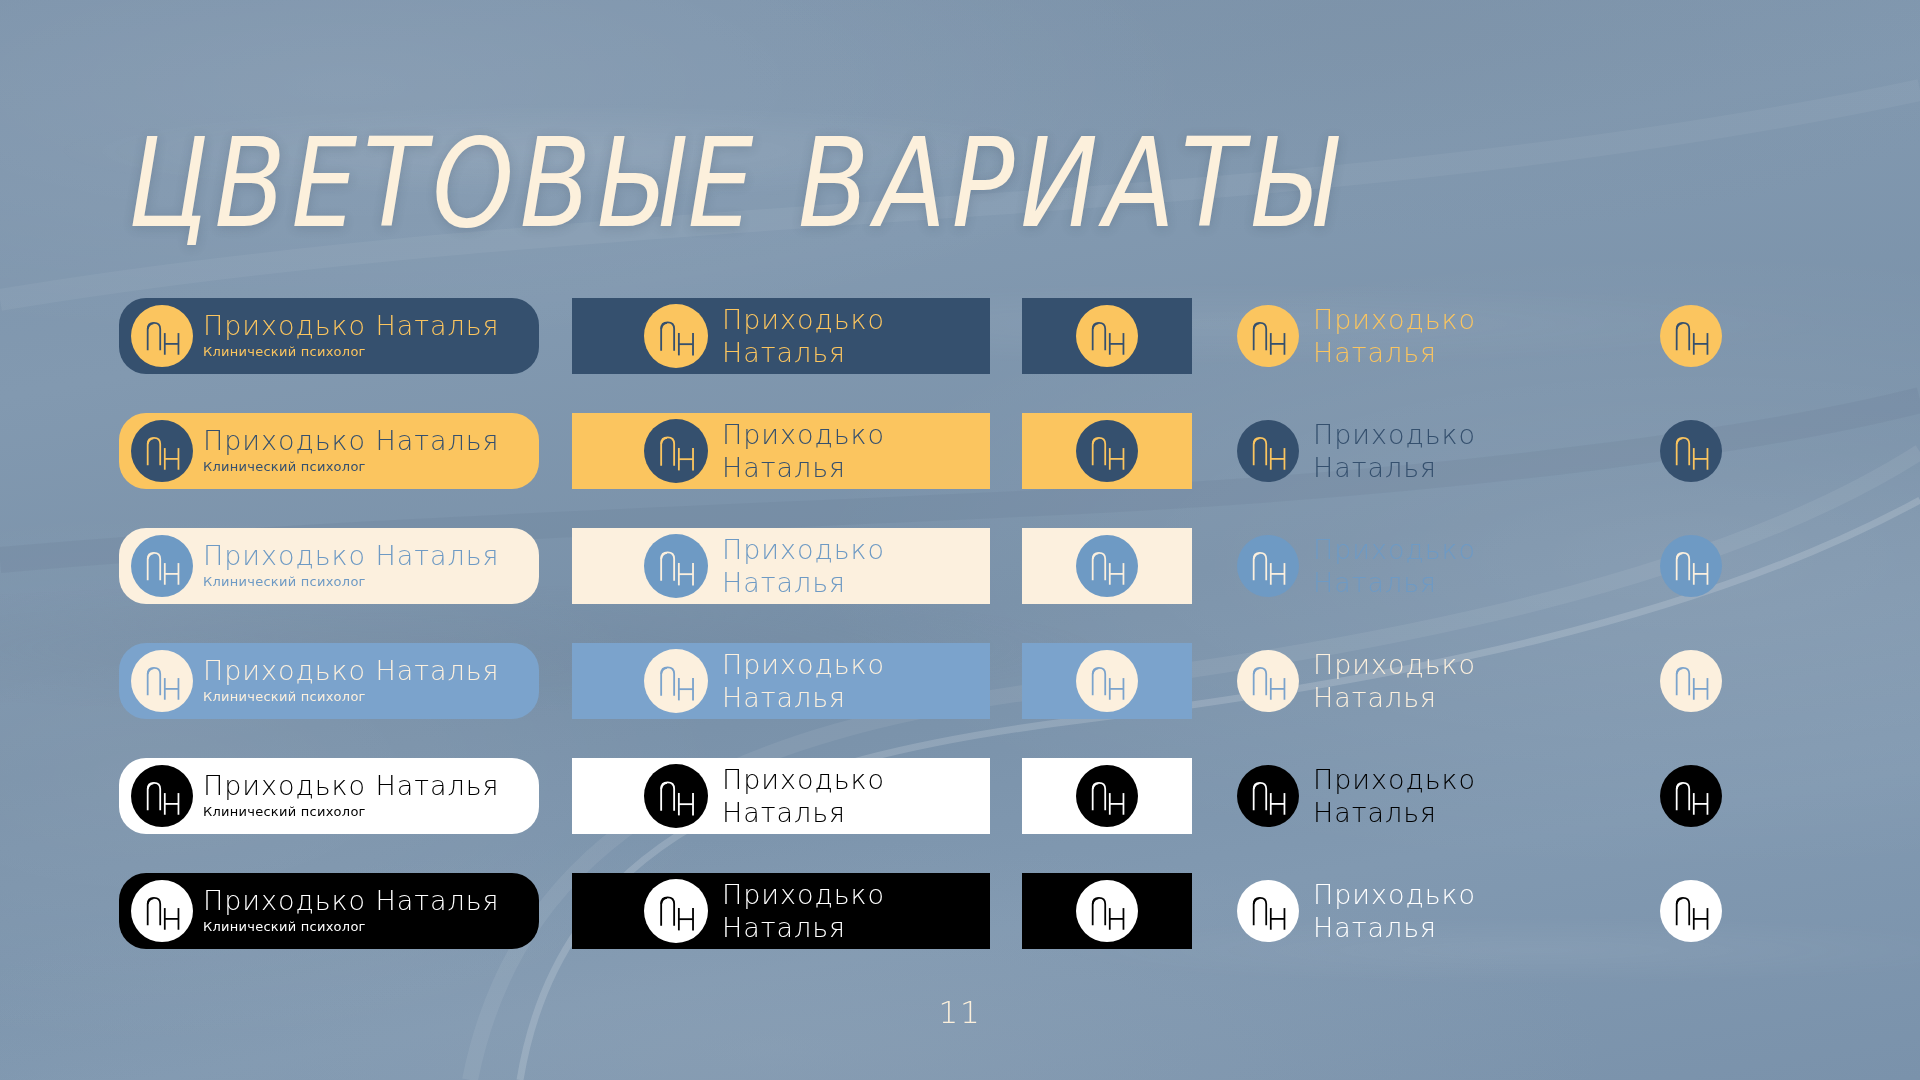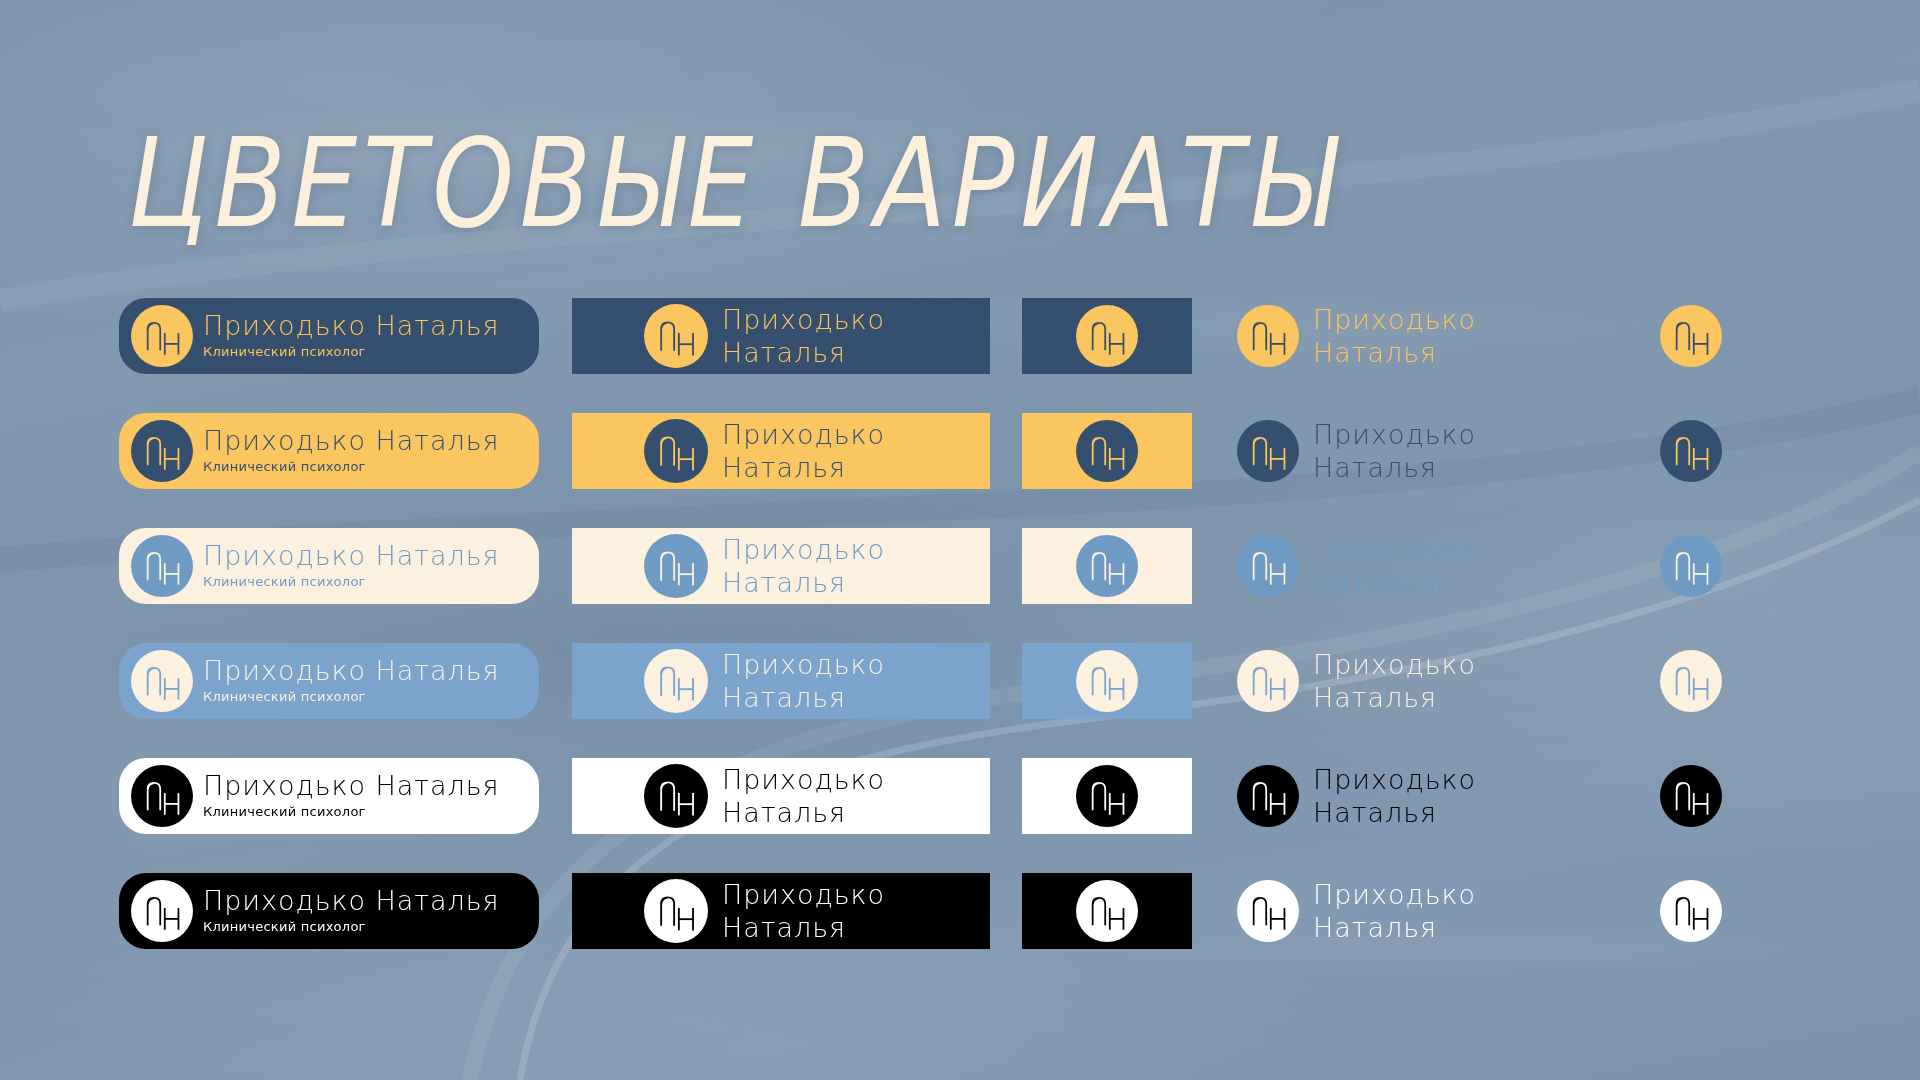--- a/index.html
+++ b/index.html
@@ -605,13 +605,14 @@
       <path d="M54,44 L54,82"></path>
       <path d="M78,44 L78,82"></path>
       <path d="M54,63 L78,63"></path>
     </g>
   </svg>
           </div>
         </div>
       </div>
     </div>
 
+  <div id="page-number">11</div>
 </div>
 
 </body></html>

